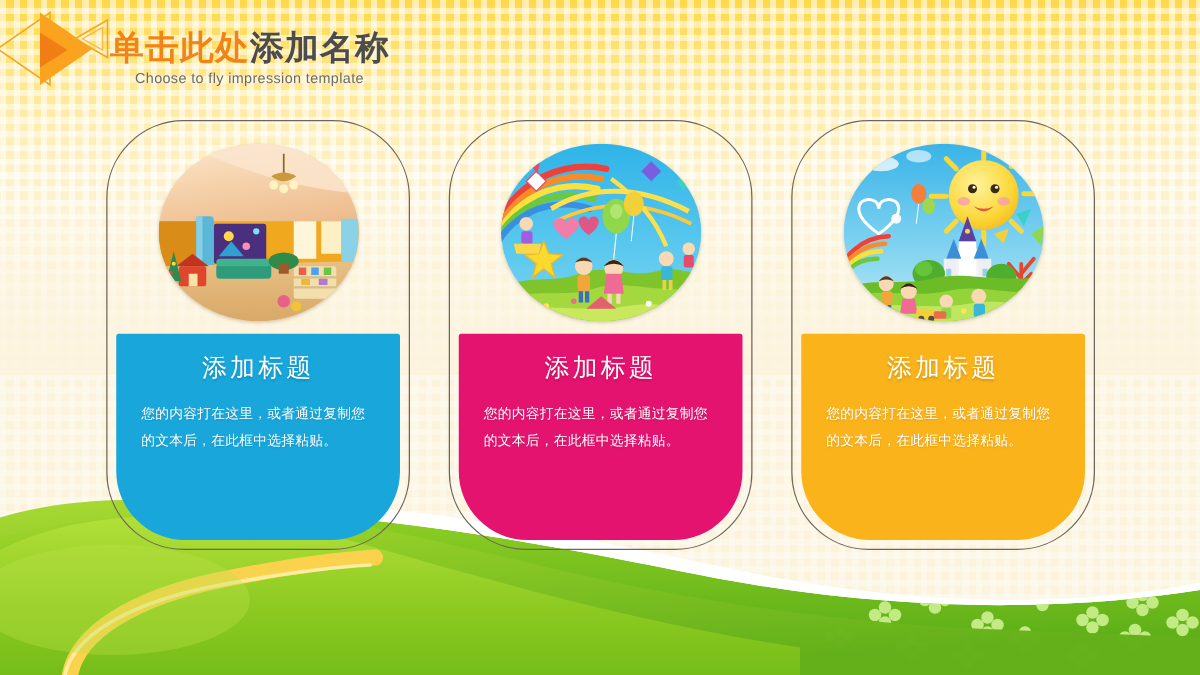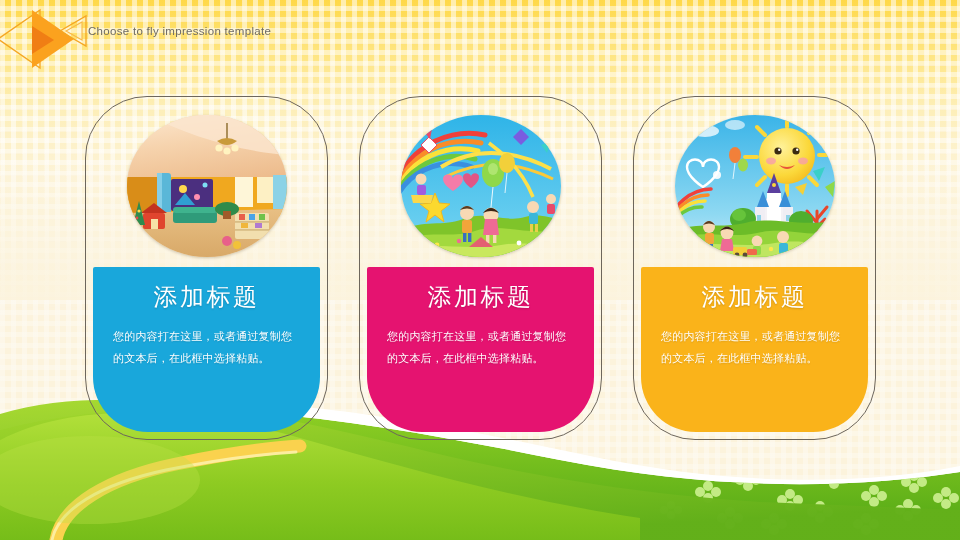--- a/index.html
+++ b/index.html
@@ -65,21 +65,21 @@
   .logo { position:absolute; left:-4px; top:4px; width:96px; height:70px; }
   .title-wrap { position:absolute; left:88px; top:22px; }
   .title-line {
     font-size:27px; font-weight:bold; letter-spacing:1px;
     line-height:32px; white-space:nowrap;
   }
   .t-orange { color:#f08418; }
   .t-dark   { color:#4c4c4c; }
   .subtitle {
     margin-top:3px; font-size:11.5px; color:#6d6a63;
-    letter-spacing:.3px; white-space:nowrap;
+    letter-spacing:.3px; white-space:nowrap;margin-left:20px;
   }
 
   
   .land { position:absolute; left:0; bottom:0; width:960px; height:180px; }
 
   
   .cards { position:absolute; left:0; top:0; width:960px; height:540px; }
   .card {
     position:absolute; top:96px; width:243px; height:344px;
     border:1px solid #6d665c;
@@ -101,21 +101,21 @@
 
   .panel {
     position:absolute; left:7px; right:7px; bottom:7px;
     height:165px;
     border-radius:2px 2px 55px 55px;
     overflow:hidden;
     padding:14px 16px 0 16px;
   }
   .panel-title {
     text-align:center; color:#ffffff;
-    font-size:24px; letter-spacing:2.5px;
+    font-size:20px; letter-spacing:2.5px;
     text-shadow:0 1px 2px rgba(0,0,0,0.18);
     margin-bottom:12px;
   }
   .panel-body {
     color:#ffffff; font-size:11px; line-height:22px;
     letter-spacing:.2px;
     text-shadow:0 1px 1.5px rgba(0,0,0,0.14);
     text-align:left;
     padding:0 4px;
   }
@@ -136,20 +136,21 @@
     <svg viewBox="0 0 96 70" xmlns="http://www.w3.org/2000/svg">
       <polygon points="44,6 44,64 2,35" fill="none" stroke="#f5a623" stroke-width="1.3"></polygon>
       <polygon points="36,6 36,64 78,35" fill="#FBA21E"></polygon>
       <polygon points="36,22 36,50 58,36" fill="#F07E14"></polygon>
       <polygon points="90,12 90,42 64,27" fill="none" stroke="#f5a623" stroke-width="1.3"></polygon>
       <polygon points="86,18 86,36 70,27" fill="none" stroke="#f8b84a" stroke-width="1.1"></polygon>
     </svg>
   </div>
 
   <div class="title-wrap">
+    <div class="title-line"><span class="t-orange">单击此处</span><span class="t-dark">添加名称</span></div>
     <div class="subtitle">Choose to fly impression template</div>
   </div>
 
   <div class="land">
     <svg viewBox="0 0 960 180" xmlns="http://www.w3.org/2000/svg" preserveAspectRatio="none">
       <defs>
         <linearGradient id="hA" x1="0" y1="0" x2="0" y2="1">
           <stop offset="0%" stop-color="#b2e03a"></stop>
           <stop offset="55%" stop-color="#8ecb22"></stop>
           <stop offset="100%" stop-color="#76bd19"></stop>

